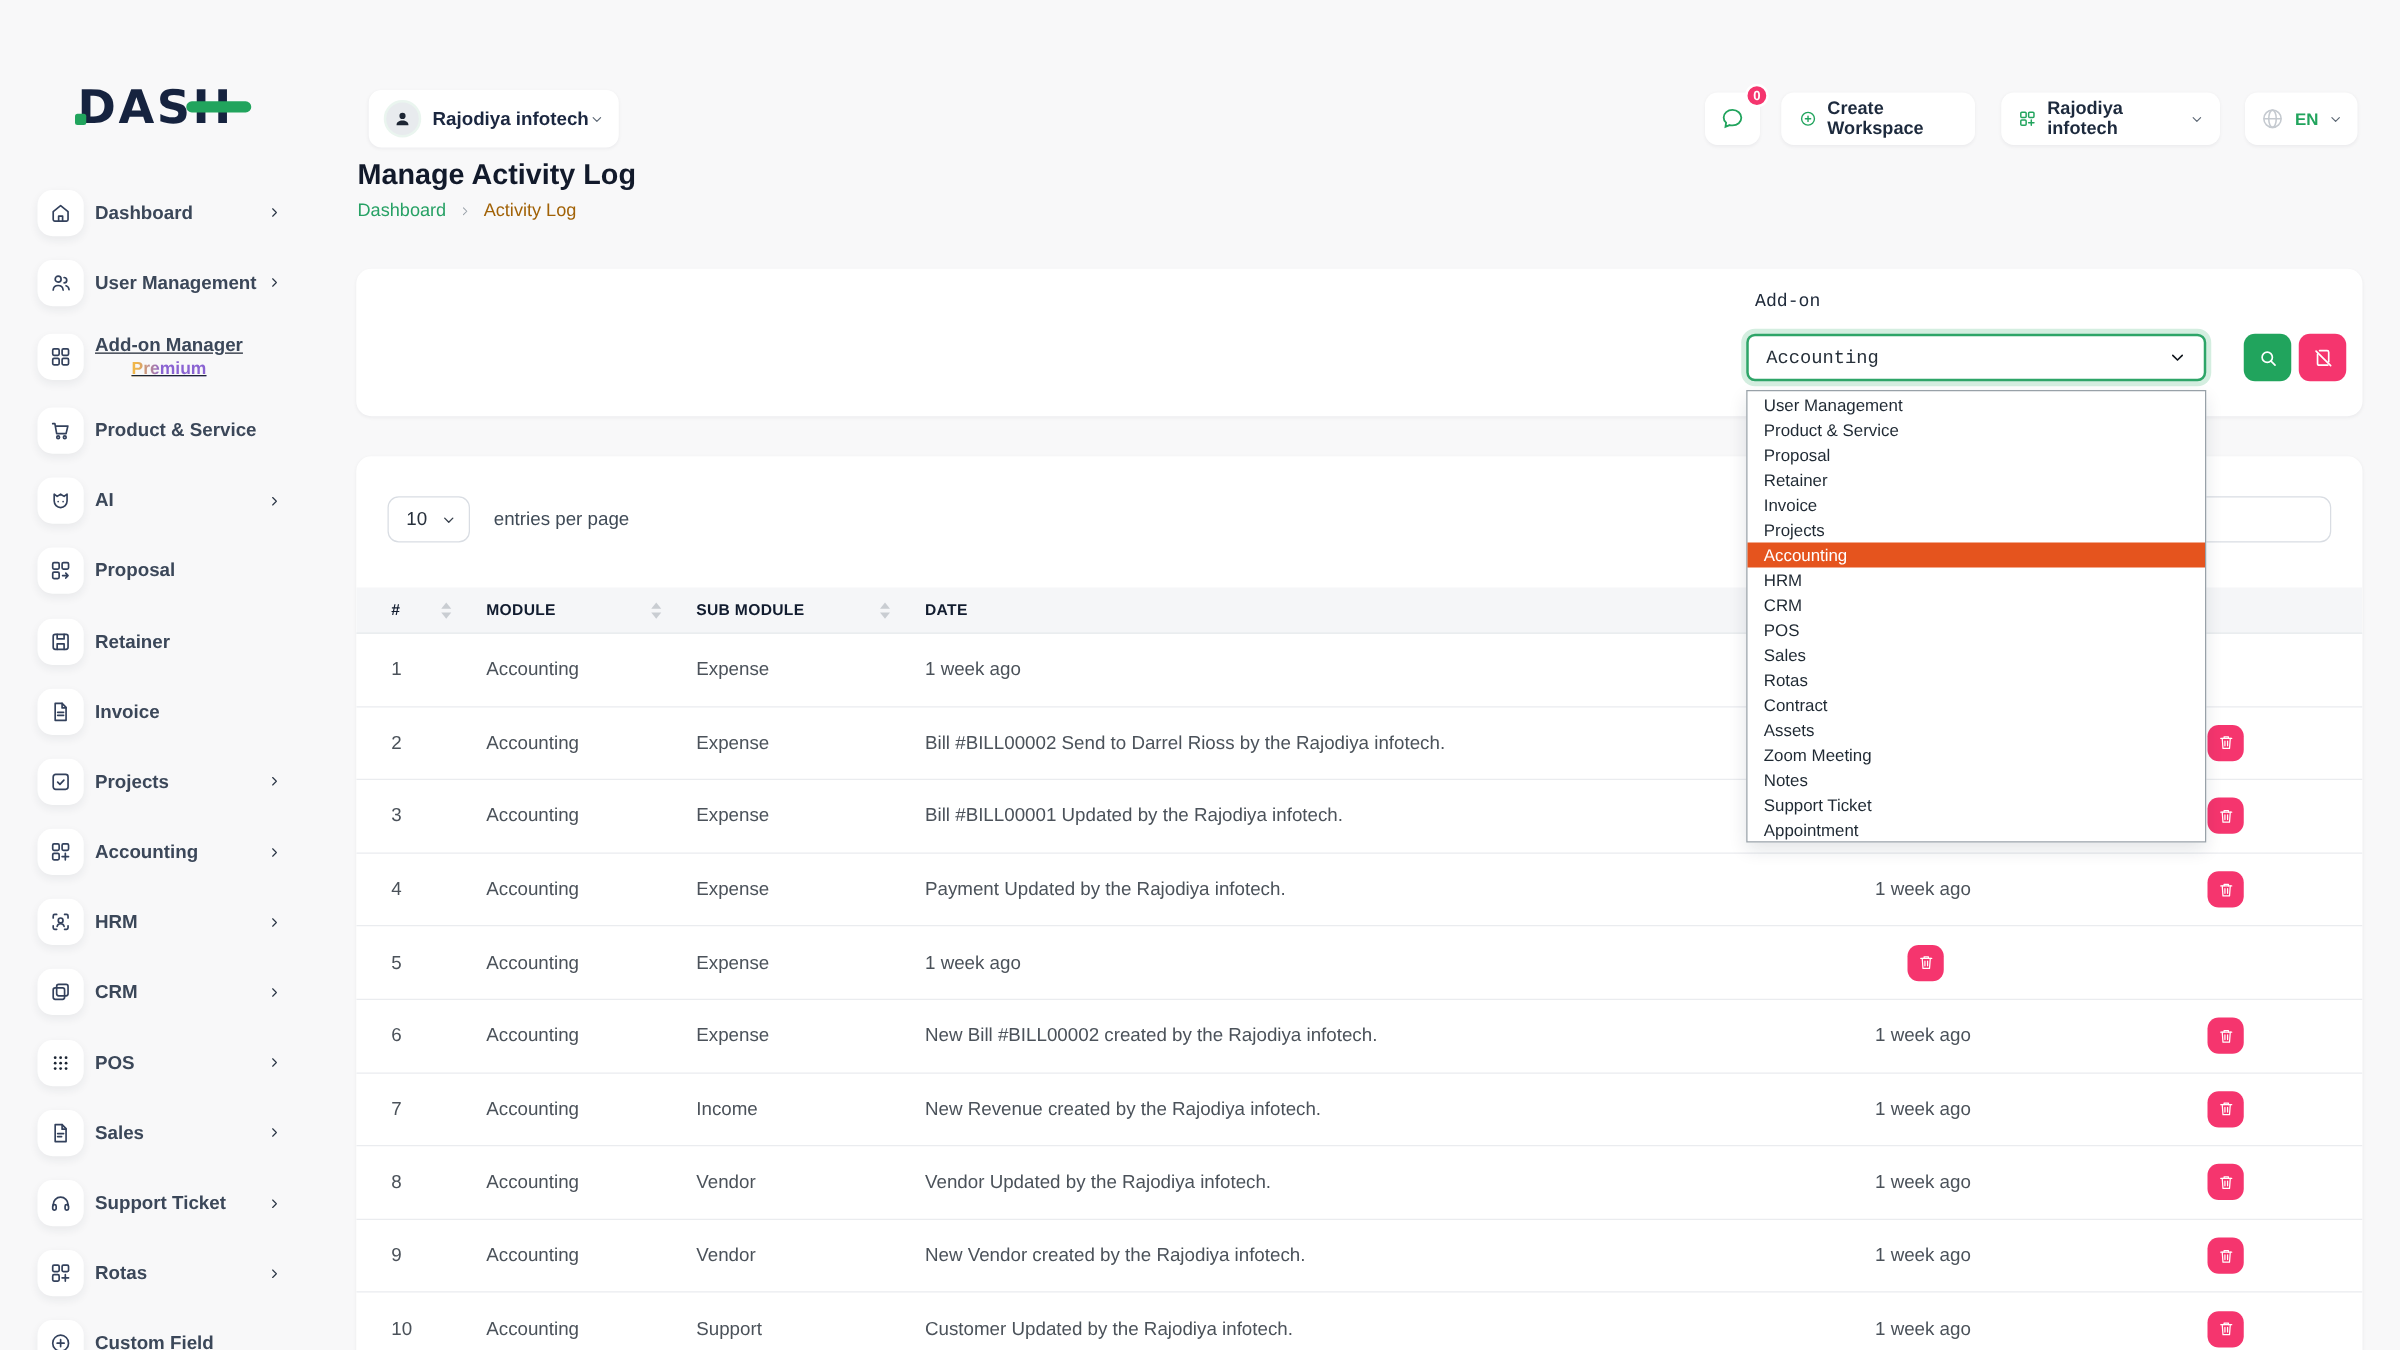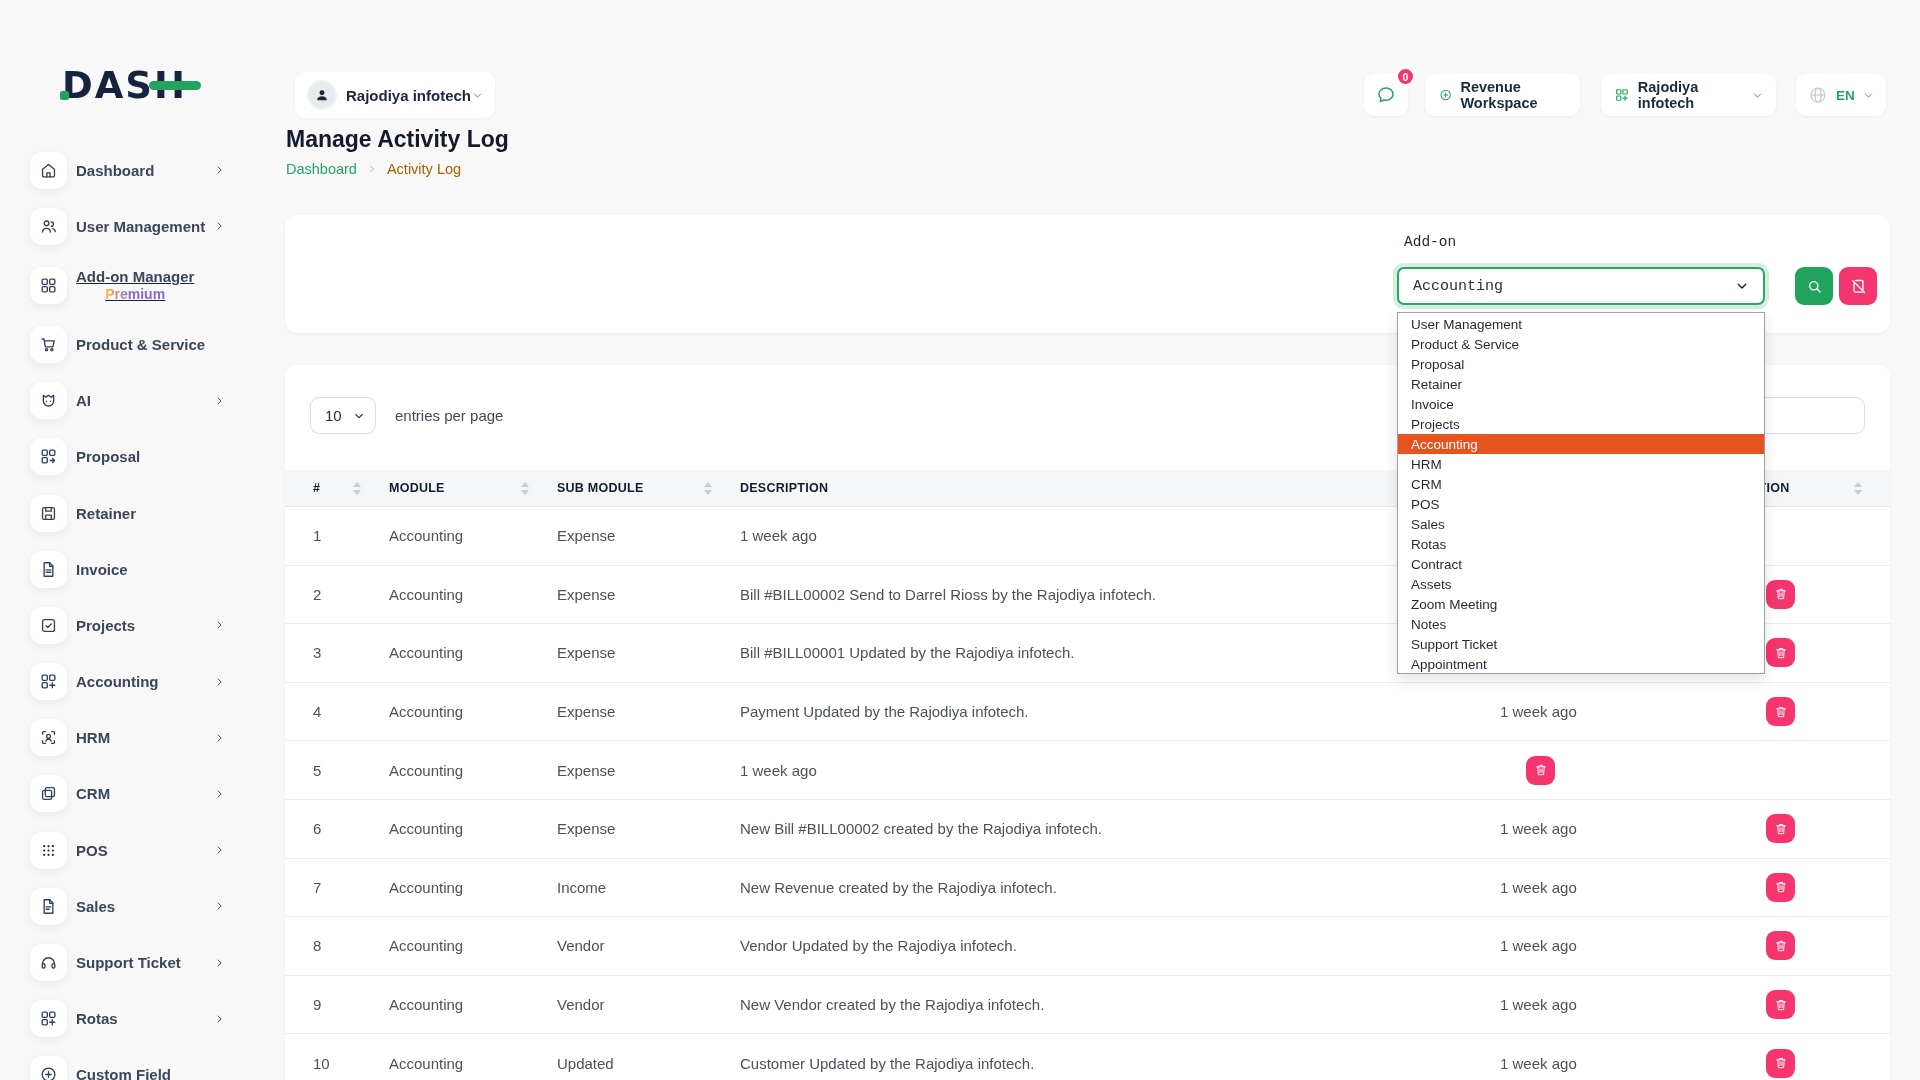--- a/index.html
+++ b/index.html
@@ -522,21 +522,21 @@
     <svg class="chat">
         <use href="#sym-chat"></use>
       </svg>
     <span class="badge">0</span>
   </div>
 
   <div class="pill create-pill">
     <svg>
         <use href="#sym-plus-circle"></use>
       </svg>
-    <span>Revenue Workspace</span>
+    <span>Create Workspace</span>
   </div>
 
   <div class="pill org-pill">
     <svg class="org">
         <use href="#sym-workspace"></use>
       </svg>
     <span>Rajodiya infotech</span>
     <svg class="dd">
         <use href="#sym-chevron-down"></use>
       </svg>
@@ -607,27 +607,20 @@
           </span>
         </div>
         <div class="th">
           <span>SUB MODULE</span>
           <span class="sort">
             <i class="up"></i>
             <i class="dn"></i>
           </span>
         </div>
         <div class="th">
-          <span>DESCRIPTION</span>
-          <span class="sort">
-            <i class="up"></i>
-            <i class="dn"></i>
-          </span>
-        </div>
-        <div class="th">
           <span>DATE</span>
           <span class="sort">
             <i class="up"></i>
             <i class="dn"></i>
           </span>
         </div>
         <div class="th">
           <span>ACTION</span>
           <span class="sort">
             <i class="up"></i>
@@ -756,21 +749,21 @@
             <button class="del-btn">
               <svg>
                 <use href="#sym-trash"></use>
               </svg>
             </button>
           </div>
         </div>
         <div class="trow grid-cols">
           <div class="cell">10</div>
           <div class="cell">Accounting</div>
-          <div class="cell">Updated</div>
+          <div class="cell">Support</div>
           <div class="cell">Customer Updated by the Rajodiya infotech.</div>
           <div class="cell">1 week ago</div>
           <div class="cell">
             <button class="del-btn">
               <svg>
                 <use href="#sym-trash"></use>
               </svg>
             </button>
           </div>
         </div>

